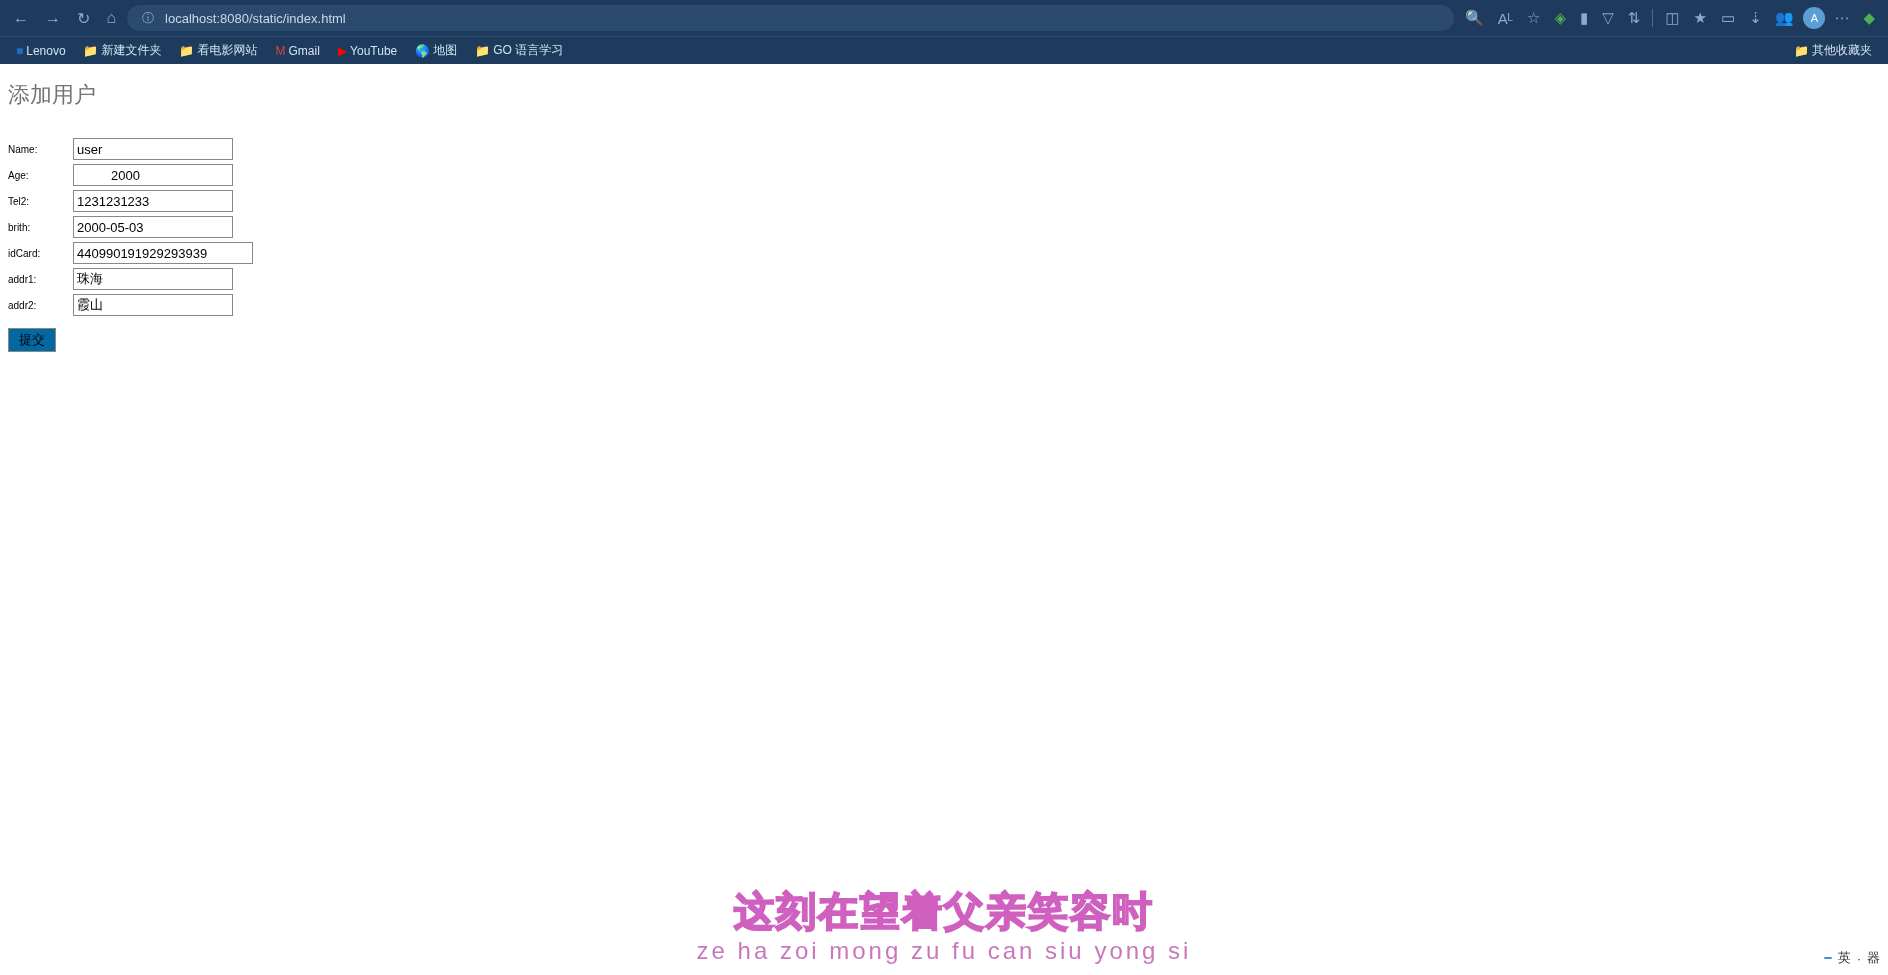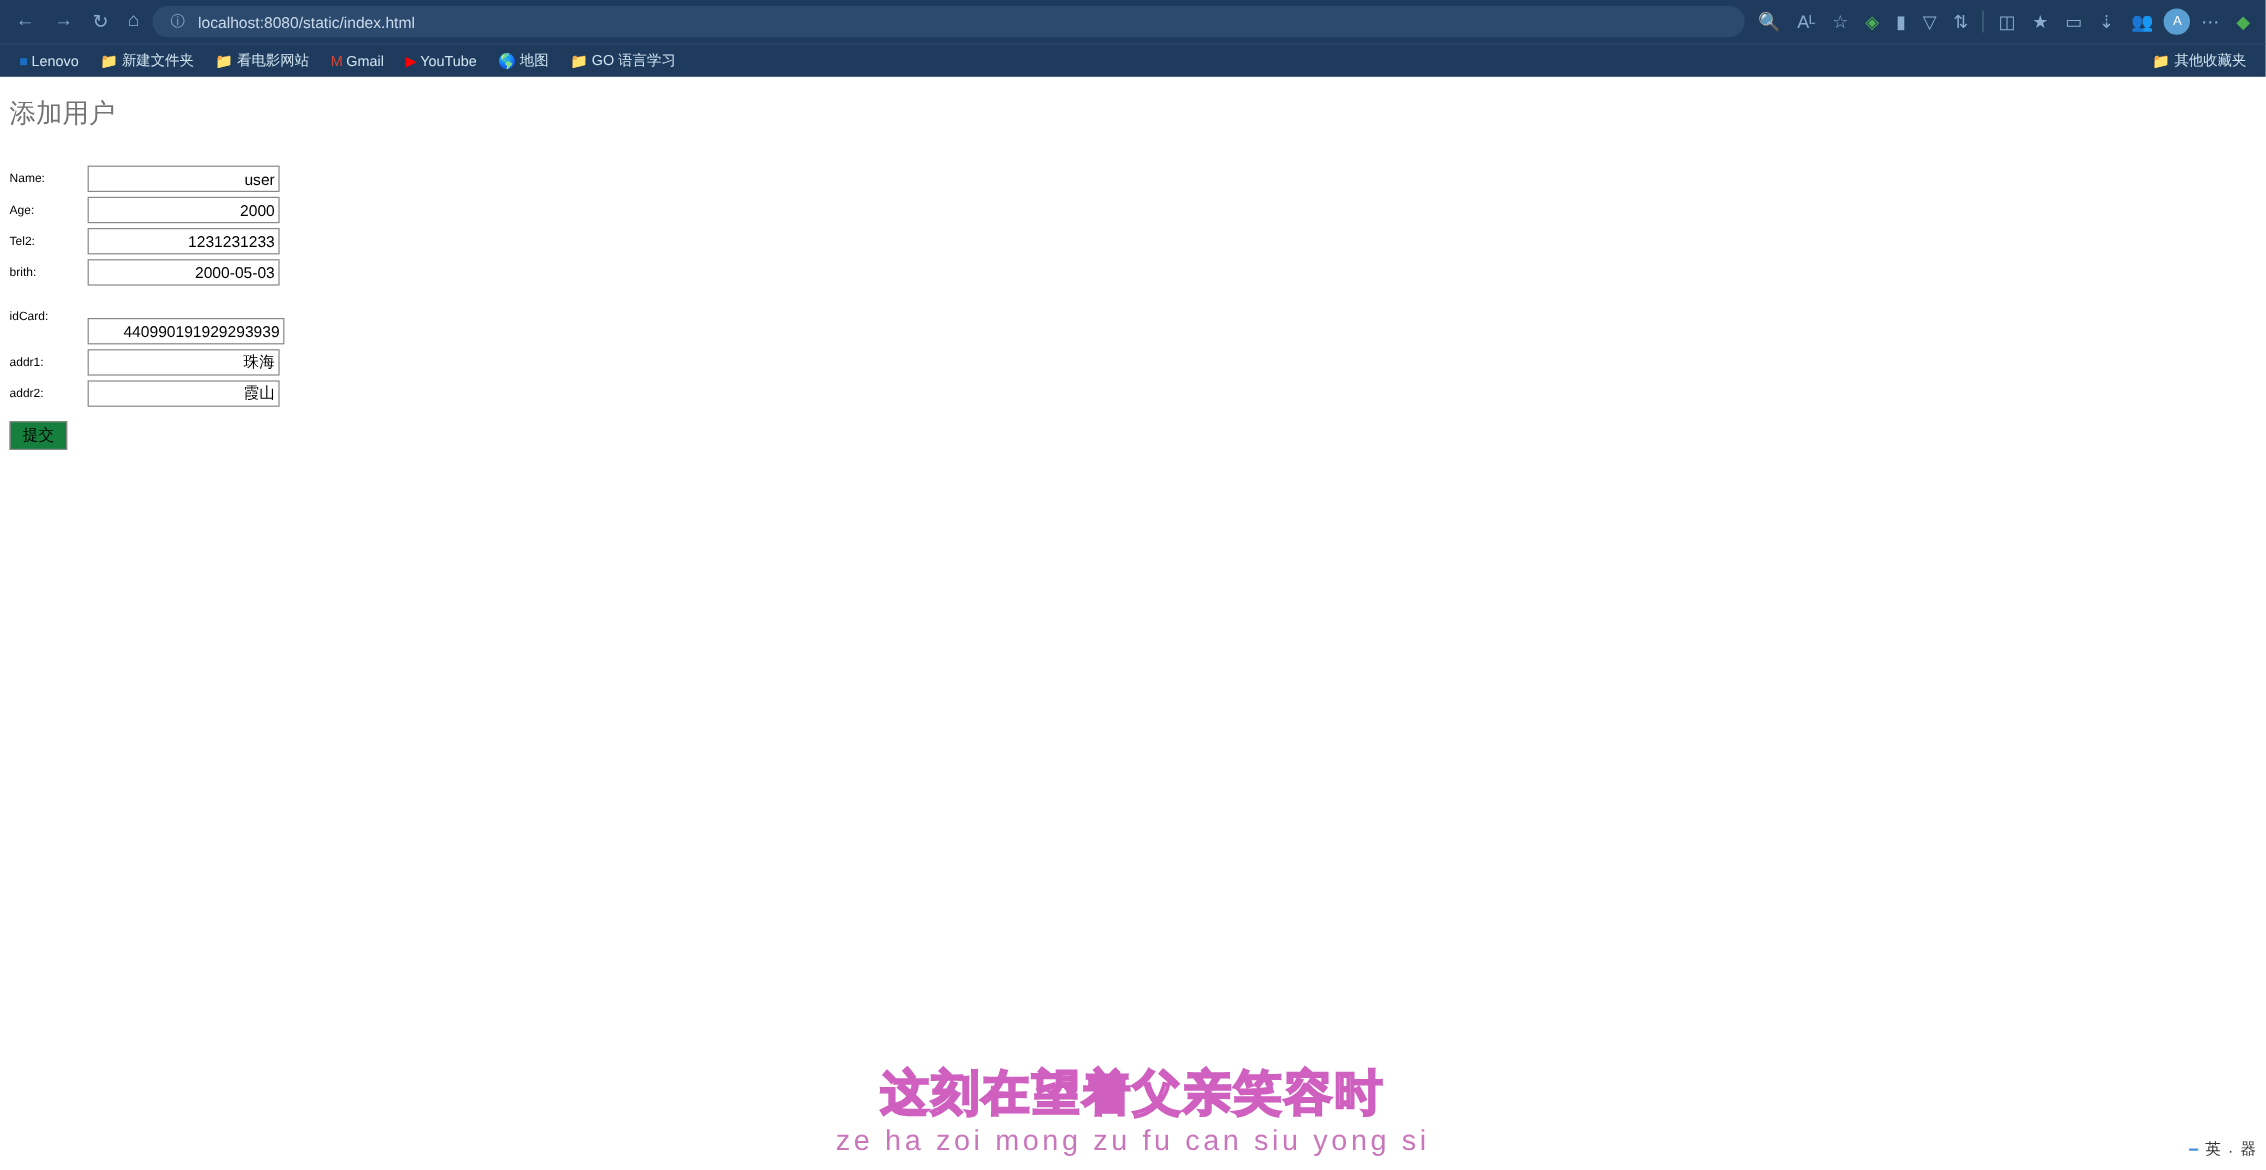--- a/index.html
+++ b/index.html
@@ -124,37 +124,36 @@
       color: #000;
       min-width: 65px;
     }
 
     .form-input {
       border: 1px solid #888;
       padding: 1px 3px;
       font-size: 13px;
       outline: none;
       height: 22px;
-      text-align: right;
     }
 
     .form-input-name { width: 160px; }
     .form-input-age { width: 160px; padding-left: 37px; }
     .form-input-tel { width: 160px; }
     .form-input-brith { width: 160px; }
-    .form-input-idcard { width: 164px; margin-top: 23px; }
+    .form-input-idcard { width: 180px; }
     .form-input-addr { width: 160px; }
 
     .submit-btn {
       margin-top: 8px;
       padding: 2px 10px;
       font-size: 13px;
       cursor: pointer;
       border: 1px solid #888;
-      background: #15803d;
+      background: #0369a1;
     }
 
     
     .lyrics-overlay {
       position: fixed;
       bottom: 0;
       left: 0;
       right: 0;
       text-align: center;
       padding-bottom: 10px;

